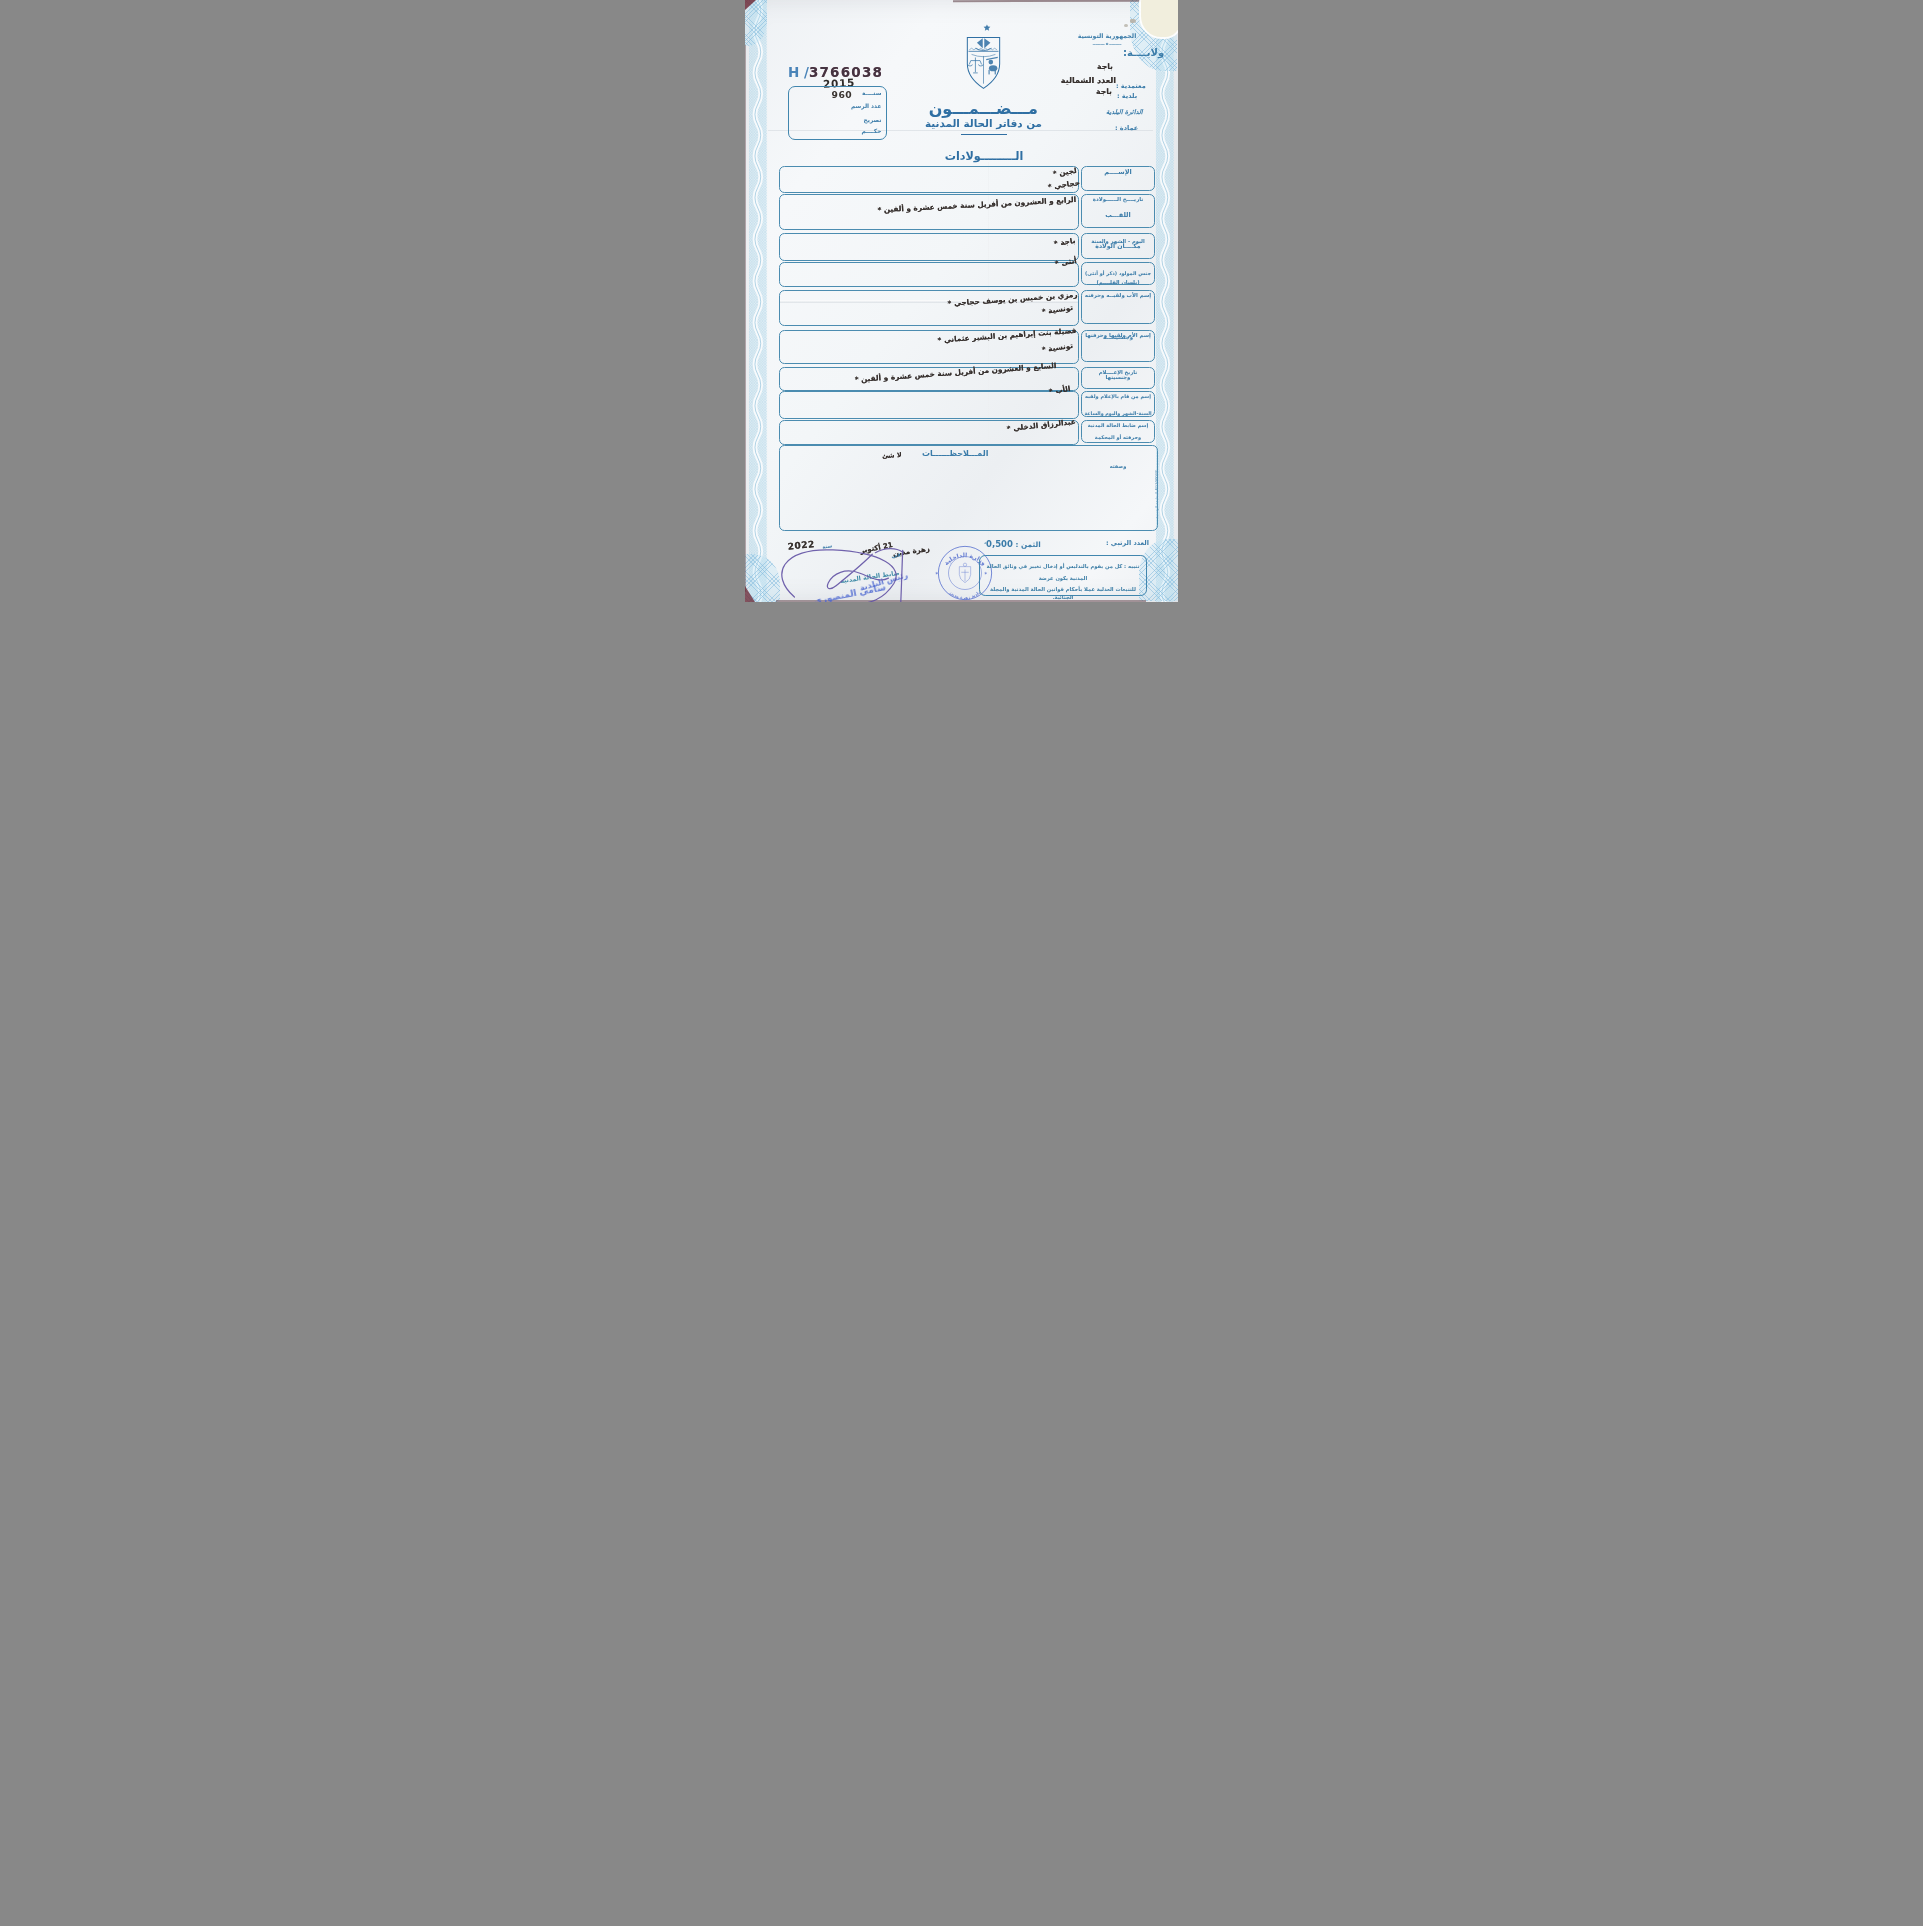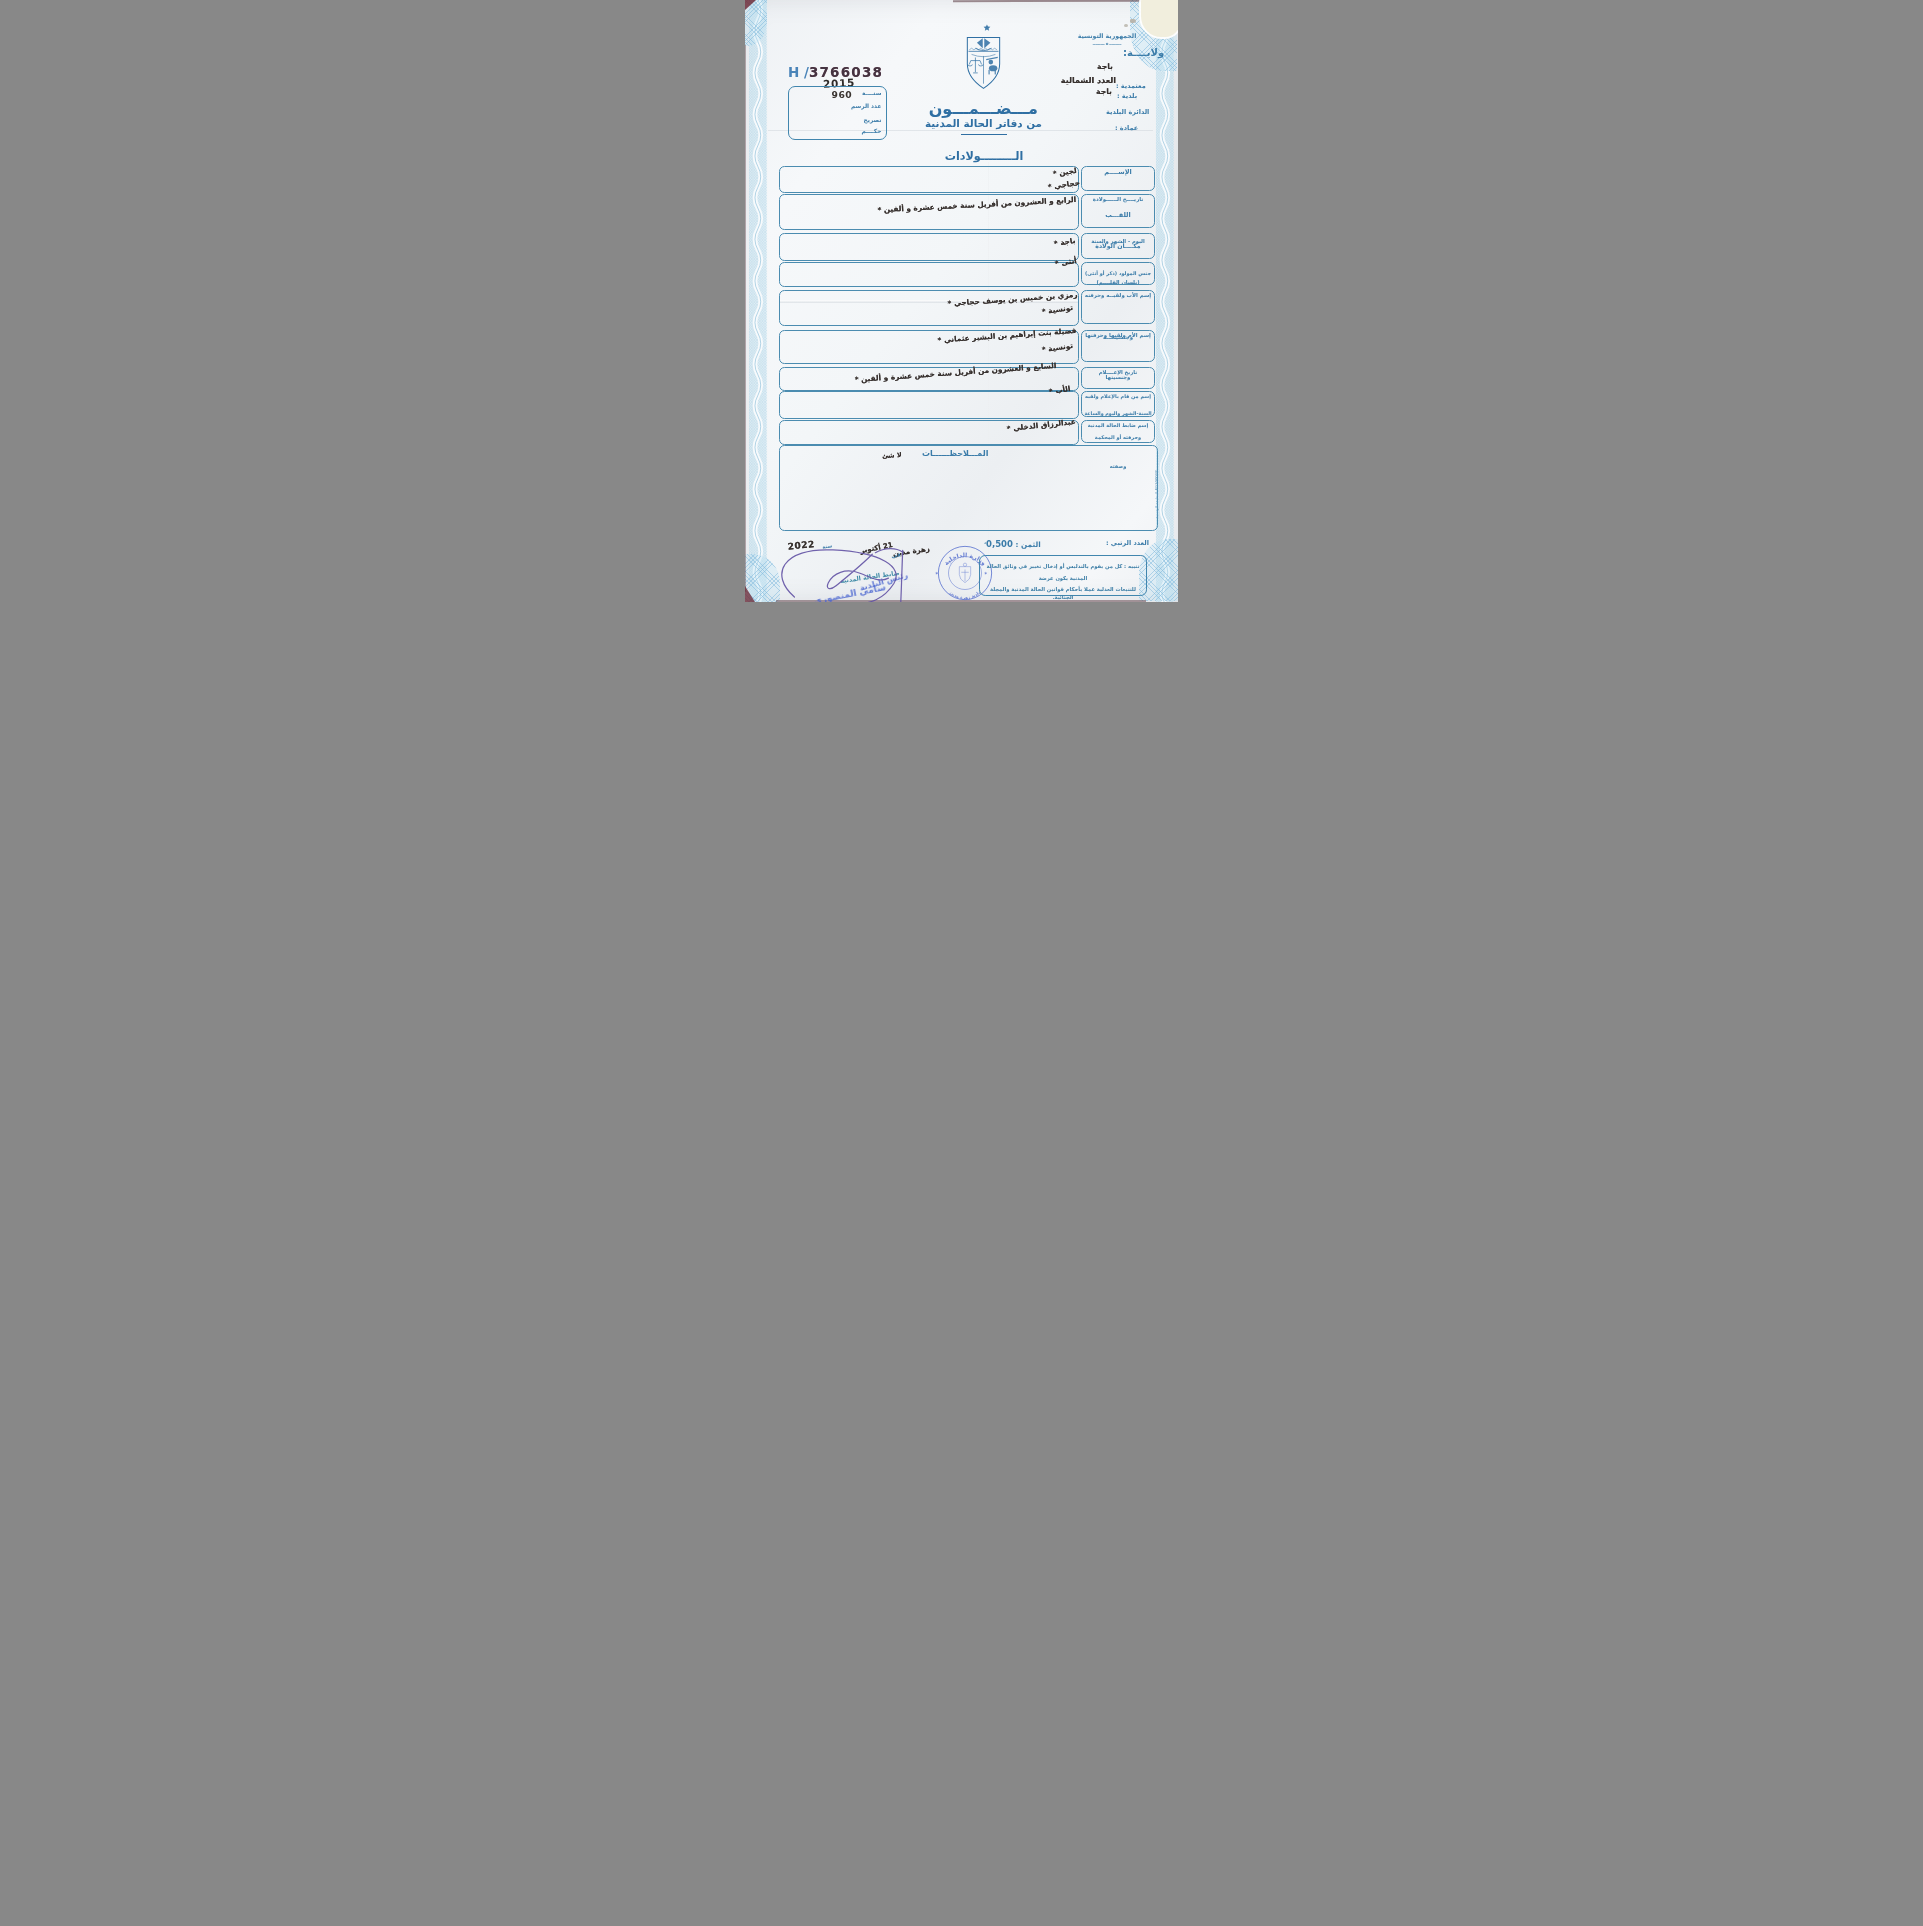--- a/index.html
+++ b/index.html
@@ -121,21 +121,21 @@
 
   <div class="abs blue" style="left:378px;top:47px;font-size:10px;">ولايــــة:</div>
   <div class="abs tv" style="right:65px;top:62px;font-size:7.7px;">باجة</div>
 
   <div class="abs blue" style="left:371px;top:82px;font-size:6.5px;">معتمدية :</div>
   <div class="abs tv" style="right:62px;top:76px;font-size:8px;">العدد الشمالية</div>
 
   <div class="abs blue" style="left:372px;top:92px;font-size:6.5px;">بلدية :</div>
   <div class="abs tv" style="right:66px;top:87px;font-size:7.7px;">باجة</div>
 
-  <div class="abs blue" style="left:361px;top:108px;font-size:6.5px;">الدائرة البلدية</div>
+  <div class="abs blue" style="left:361px;top:108px;font-size:6.5px;font-style:italic;">الدائرة البلدية</div>
   <div class="abs blue" style="left:370px;top:124px;font-size:6.5px;">عمادة :</div>
 
   <div class="vbox" style="top:166px;height:25.4px;"></div>
   <div class="vbox" style="top:194px;height:34px;"></div>
   <div class="vbox" style="top:233px;height:26px;"></div>
   <div class="vbox" style="top:262px;height:23px;"></div>
   <div class="vbox" style="top:290px;height:34px;"></div>
   <div class="vbox" style="top:330px;height:32px;"></div>
   <div class="vbox" style="top:367px;height:21.6px;"></div>
   <div class="vbox" style="top:391px;height:26px;"></div>

